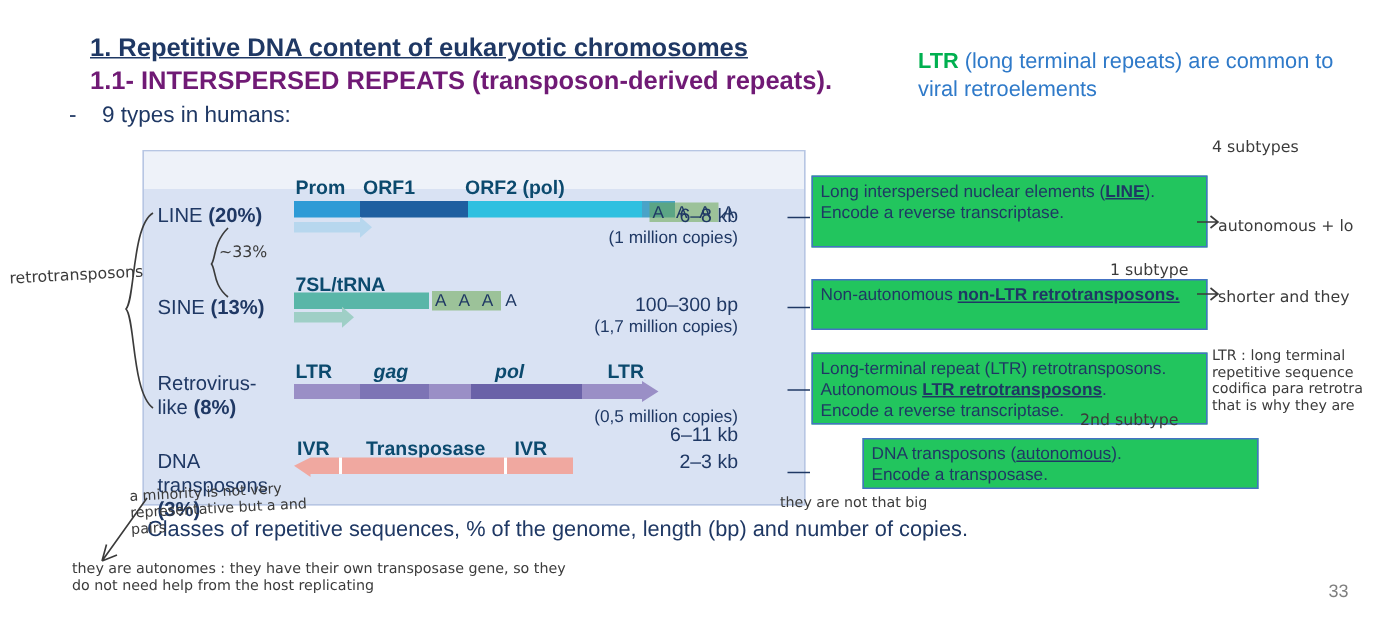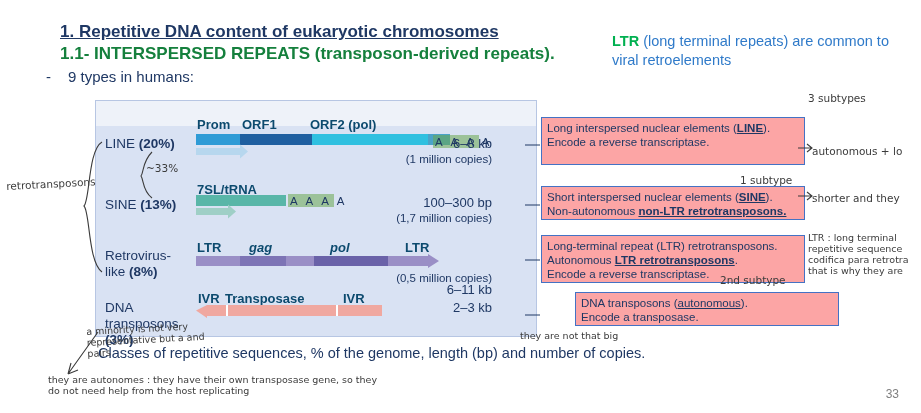--- a/index.html
+++ b/index.html
@@ -14,21 +14,21 @@
 
   
   .title1{
     position:absolute;left:60px;top:22px;
     font-size:17px;font-weight:bold;color:#1f3864;
     text-decoration:underline;
     white-space:nowrap;
   }
   .title2{
     position:absolute;left:60px;top:44px;
-    font-size:17px;font-weight:bold;color:#15803d;
+    font-size:17px;font-weight:bold;color:#701a75;
     white-space:nowrap;
   }
   .bullet{
     position:absolute;left:46px;top:68px;
     font-size:15px;color:#1f3864;
     white-space:nowrap;
   }
   .bullet .dash{display:inline-block;width:22px;}
 
   
@@ -63,21 +63,21 @@
   .copies{
     position:absolute;font-size:11.5px;color:#1f3864;text-align:right;width:150px;
   }
   .aaaa{
     position:absolute;font-size:11.5px;font-weight:normal;color:#1f3864;letter-spacing:3px;
   }
   .aaaa-box{position:absolute;background:#6aa84f;opacity:.55;height:13px;}
 
   
   .callout{
-    position:absolute;background:#fca5a5;border:1px solid #4472c4;
+    position:absolute;background:#22c55e;border:1px solid #4472c4;
     font-size:11.5px;color:#1f3864;line-height:14px;
     padding:3px 5px;box-sizing:border-box;
   }
   .callout u{text-decoration:underline;}
   .callout b{font-weight:bold;}
 
   
   .caption{
     position:absolute;left:98px;top:345px;font-size:14.5px;color:#1f3864;
     white-space:nowrap;
@@ -164,21 +164,21 @@
   </div>
   <svg style="position:absolute;left:196px;top:254px;" width="250" height="22">
     <polygon points="0,2 232,2 232,0 243,7 232,14 232,12 0,12" fill="#9a8fc6"></polygon>
     <rect x="44" y="2" width="46" height="10" fill="#7d74b5"></rect>
     <rect x="118" y="2" width="74" height="10" fill="#6a62a8"></rect>
   </svg>
   <div class="sizes" style="left:372px;top:270px;width:120px;text-align:right;margin-top:12px;">6–11 kb</div>
   <div class="copies" style="left:342px;top:272px;">(0,5 million copies)</div>
 
   <div class="colhead" style="left:198px;top:291px;">IVR</div>
-  <div class="colhead" style="left:225px;top:291px;text-align:center;">Transposase</div>
+  <div class="colhead" style="left:244px;top:291px;text-align:center;">Transposase</div>
   <div class="colhead" style="left:343px;top:291px;">IVR</div>
   <div class="rowlabel" style="left:105px;top:300px;line-height:16px;width:80px;">
     <span>DNA transposons</span>
     <span class="pct">(3%)</span>
   </div>
   <svg style="position:absolute;left:196px;top:305px;" width="200" height="20">
     <polygon points="11,0 186,0 186,11 11,11 11,13 0,5.5 11,0" fill="#f0a8a0"></polygon>
     <rect x="30" y="0" width="2" height="11" fill="#ffffff"></rect>
     <rect x="140" y="0" width="2" height="11" fill="#ffffff"></rect>
   </svg>
@@ -193,23 +193,20 @@
 
   <div class="callout" style="left:541px;top:117px;width:264px;height:48px;">
     <div>
       <span>Long interspersed nuclear elements (</span><u><b>LINE</b></u><span>).</span>
     </div>
     <div>Encode a reverse transcriptase.</div>
   </div>
 
   <div class="callout" style="left:541px;top:186px;width:264px;height:34px;">
     <div>
-      <span>Short interspersed nuclear elements (</span><u><b>SINE</b></u><span>).</span>
-    </div>
-    <div>
       <span>Non-autonomous </span><u><b>non-LTR retrotransposons.</b></u>
     </div>
   </div>
 
   <div class="callout" style="left:541px;top:235px;width:264px;height:48px;">
     <div>Long-terminal repeat (LTR) retrotransposons.</div>
     <div>
       <span>Autonomous </span><u><b>LTR retrotransposons</b></u><span>.</span>
     </div>
     <div>Encode a reverse transcriptase.</div>
@@ -228,21 +225,21 @@
   <div class="hand rot" style="left:6px;top:180px;width:92px;">retrotransposons</div>
   <svg style="position:absolute;left:80px;top:140px;" width="30" height="135">
     <path class="ink" d="M22,2 C8,10 10,60 4,66 C10,72 8,122 22,132"></path>
   </svg>
 
   <div class="hand" style="left:146px;top:162px;">~33%</div>
   <svg style="position:absolute;left:140px;top:150px;" width="20" height="50">
     <path class="ink" d="M12,2 C2,12 4,22 1,26 C4,30 2,40 12,48"></path>
   </svg>
 
-  <div class="hand" style="left:808px;top:92px;">3 subtypes</div>
+  <div class="hand" style="left:808px;top:92px;">4 subtypes</div>
   <div class="hand" style="left:812px;top:145px;">autonomous + lo</div>
   <svg style="position:absolute;left:798px;top:140px;" width="18" height="14">
     <path class="ink" d="M0,8 L14,8 M9,4 L14,8 L9,12"></path>
   </svg>
 
   <div class="hand" style="left:740px;top:174px;">1 subtype</div>
   <div class="hand" style="left:812px;top:192px;">shorter and they</div>
   <svg style="position:absolute;left:798px;top:188px;" width="18" height="14">
     <path class="ink" d="M0,8 L14,8 M9,4 L14,8 L9,12"></path>
   </svg>

